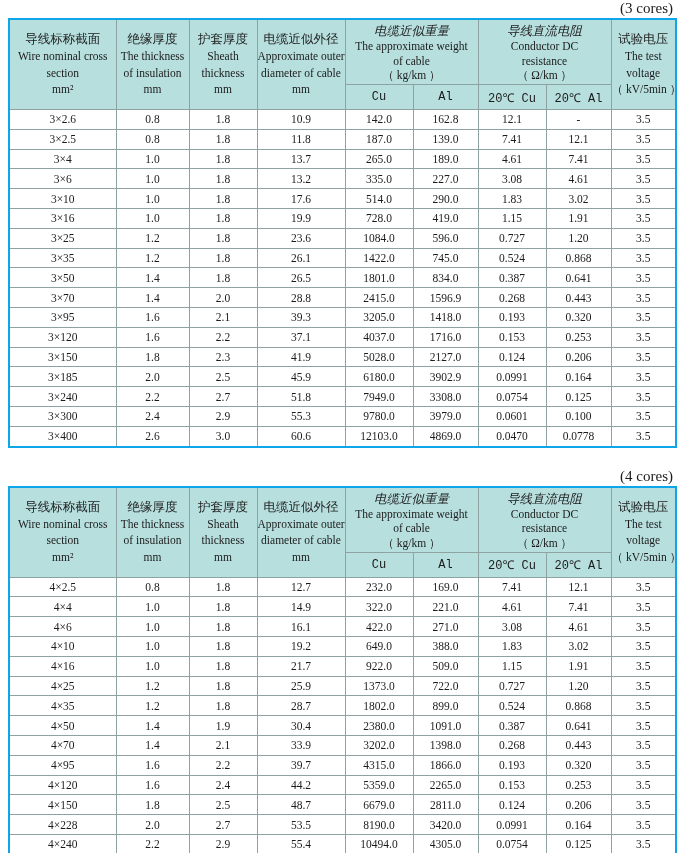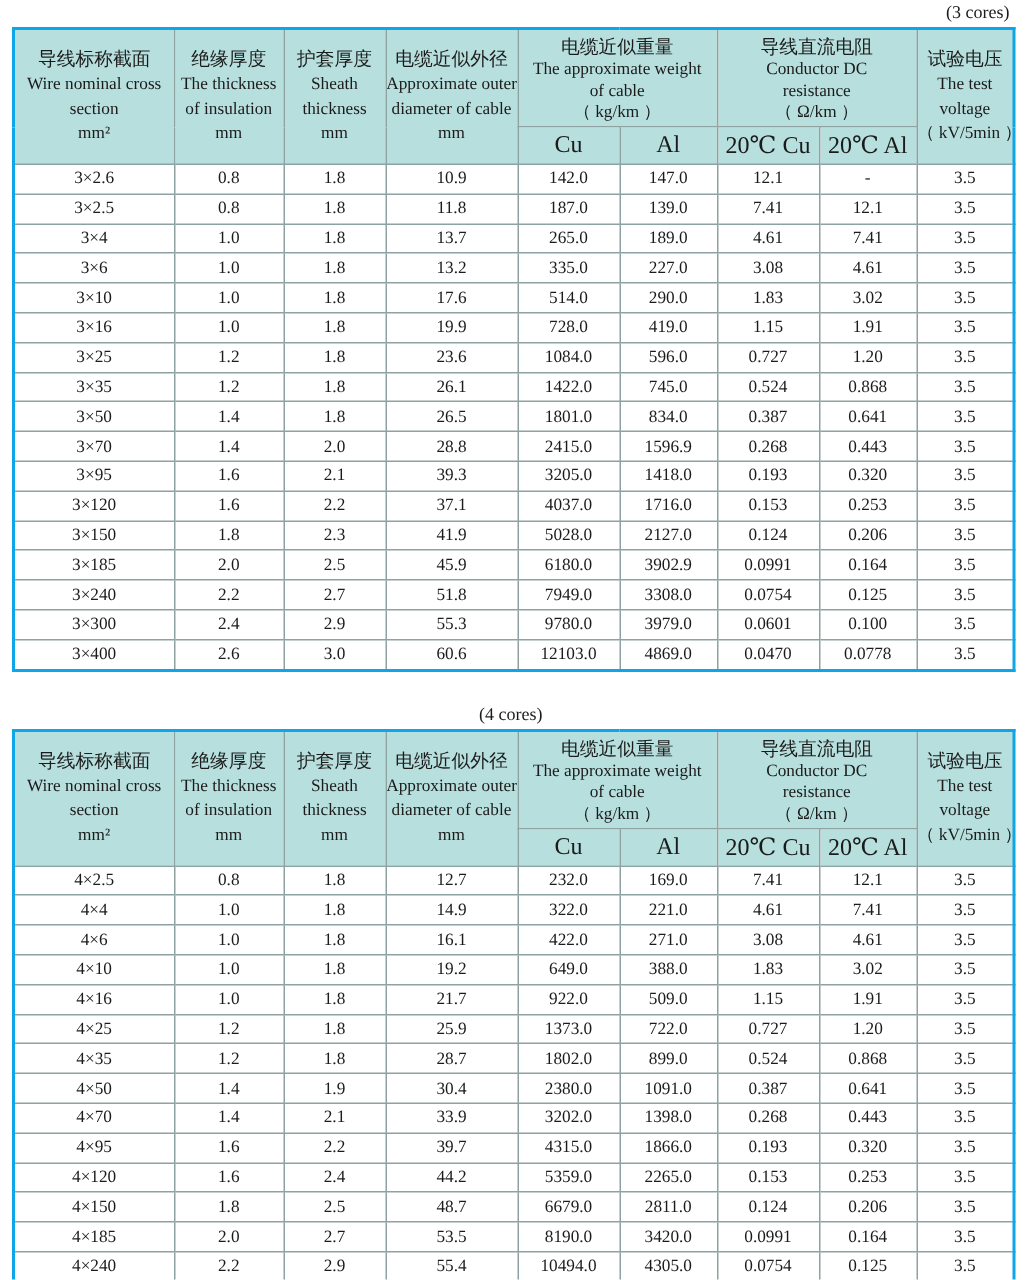--- a/index.html
+++ b/index.html
@@ -13,29 +13,28 @@
     font-family: "Liberation Serif", "DejaVu Serif", serif;
     color: #1b1b1b;
     overflow: hidden;
   }
   .page {
     padding: 1px 8px 0 8px;
   }
   .corner-label {
     width: 667px;
     text-align: right;
-    font-size: 12px;
+    font-size: 15px;
     line-height: 15px;
     height: 15px;
     padding-right: 2px;
     box-sizing: border-box;
   }
   .corner-label.second {
     margin-top: 21px;
-    text-align: center;
   }
   table.spec-table {
     border-collapse: collapse;
     table-layout: fixed;
     width: 667px;
     margin-top: 2px;
     border: 2px solid #0ea5e9;
   }
   .spec-table th, .spec-table td {
     border: 1px solid #8fa2a2;
@@ -51,25 +50,26 @@
   }
   .hline-zh {
     font-size: 12.5px;
     line-height: 17px;
   }
   .hline-en {
     font-size: 11.5px;
     line-height: 16.5px;
   }
   .group-cell { height: 64px; }
-  .group-cell .hline-zh { line-height: 16px; padding-top: 2px; }
+  .group-cell .hline-zh { line-height: 16px; padding-top: 2px; font-style: italic; }
   .group-cell .hline-en { line-height: 14.5px; }
   .hrow2 th {
     height: 24px;
-    font-size: 16px;
+    font-size: 12px;
+    font-family: Liberation Mono, monospace;
   }
   .spec-table tbody td {
     height: 18.8px;
     font-size: 11.5px;
   }
 </style>
 </head>
 <body>
 
 <div class="page">
@@ -140,21 +140,21 @@
         <th>20℃ Al</th>
       </tr>
     </thead>
     <tbody>
         <tr>
           <td>3×2.6</td>
           <td>0.8</td>
           <td>1.8</td>
           <td>10.9</td>
           <td>142.0</td>
-          <td>147.0</td>
+          <td>162.8</td>
           <td>12.1</td>
           <td>-</td>
           <td>3.5</td>
         </tr>
         <tr>
           <td>3×2.5</td>
           <td>0.8</td>
           <td>1.8</td>
           <td>11.8</td>
           <td>187.0</td>
@@ -524,21 +524,21 @@
           <td>1.8</td>
           <td>2.5</td>
           <td>48.7</td>
           <td>6679.0</td>
           <td>2811.0</td>
           <td>0.124</td>
           <td>0.206</td>
           <td>3.5</td>
         </tr>
         <tr>
-          <td>4×185</td>
+          <td>4×228</td>
           <td>2.0</td>
           <td>2.7</td>
           <td>53.5</td>
           <td>8190.0</td>
           <td>3420.0</td>
           <td>0.0991</td>
           <td>0.164</td>
           <td>3.5</td>
         </tr>
         <tr>

